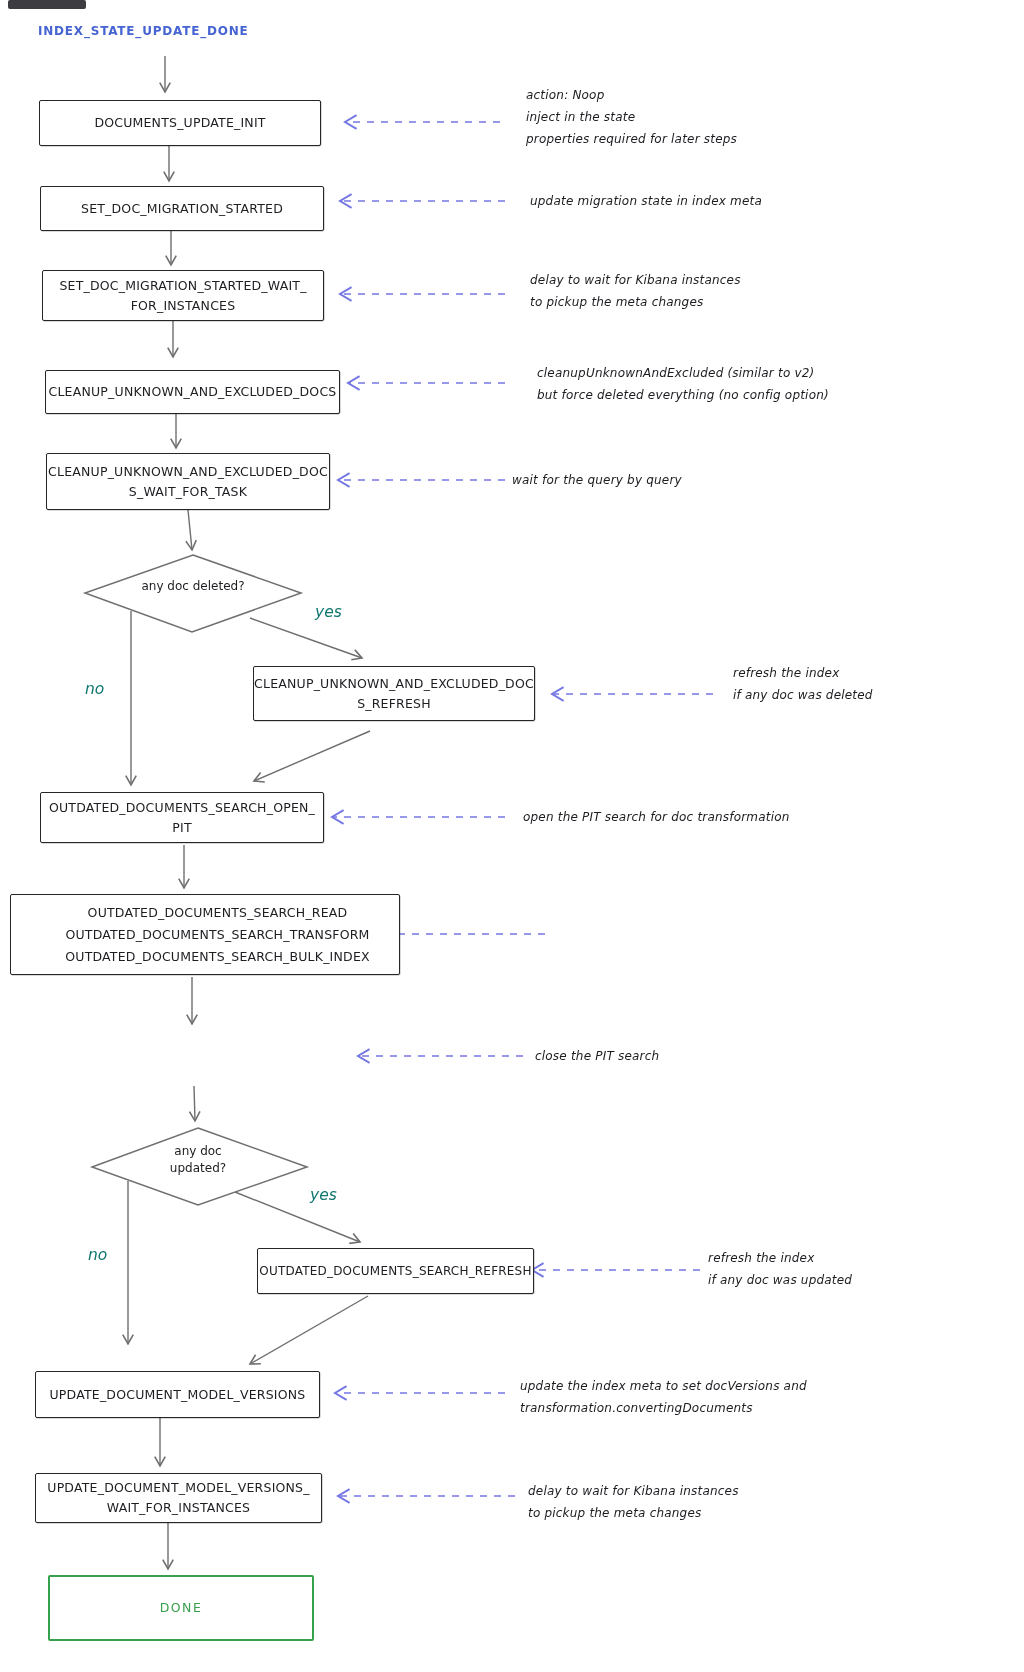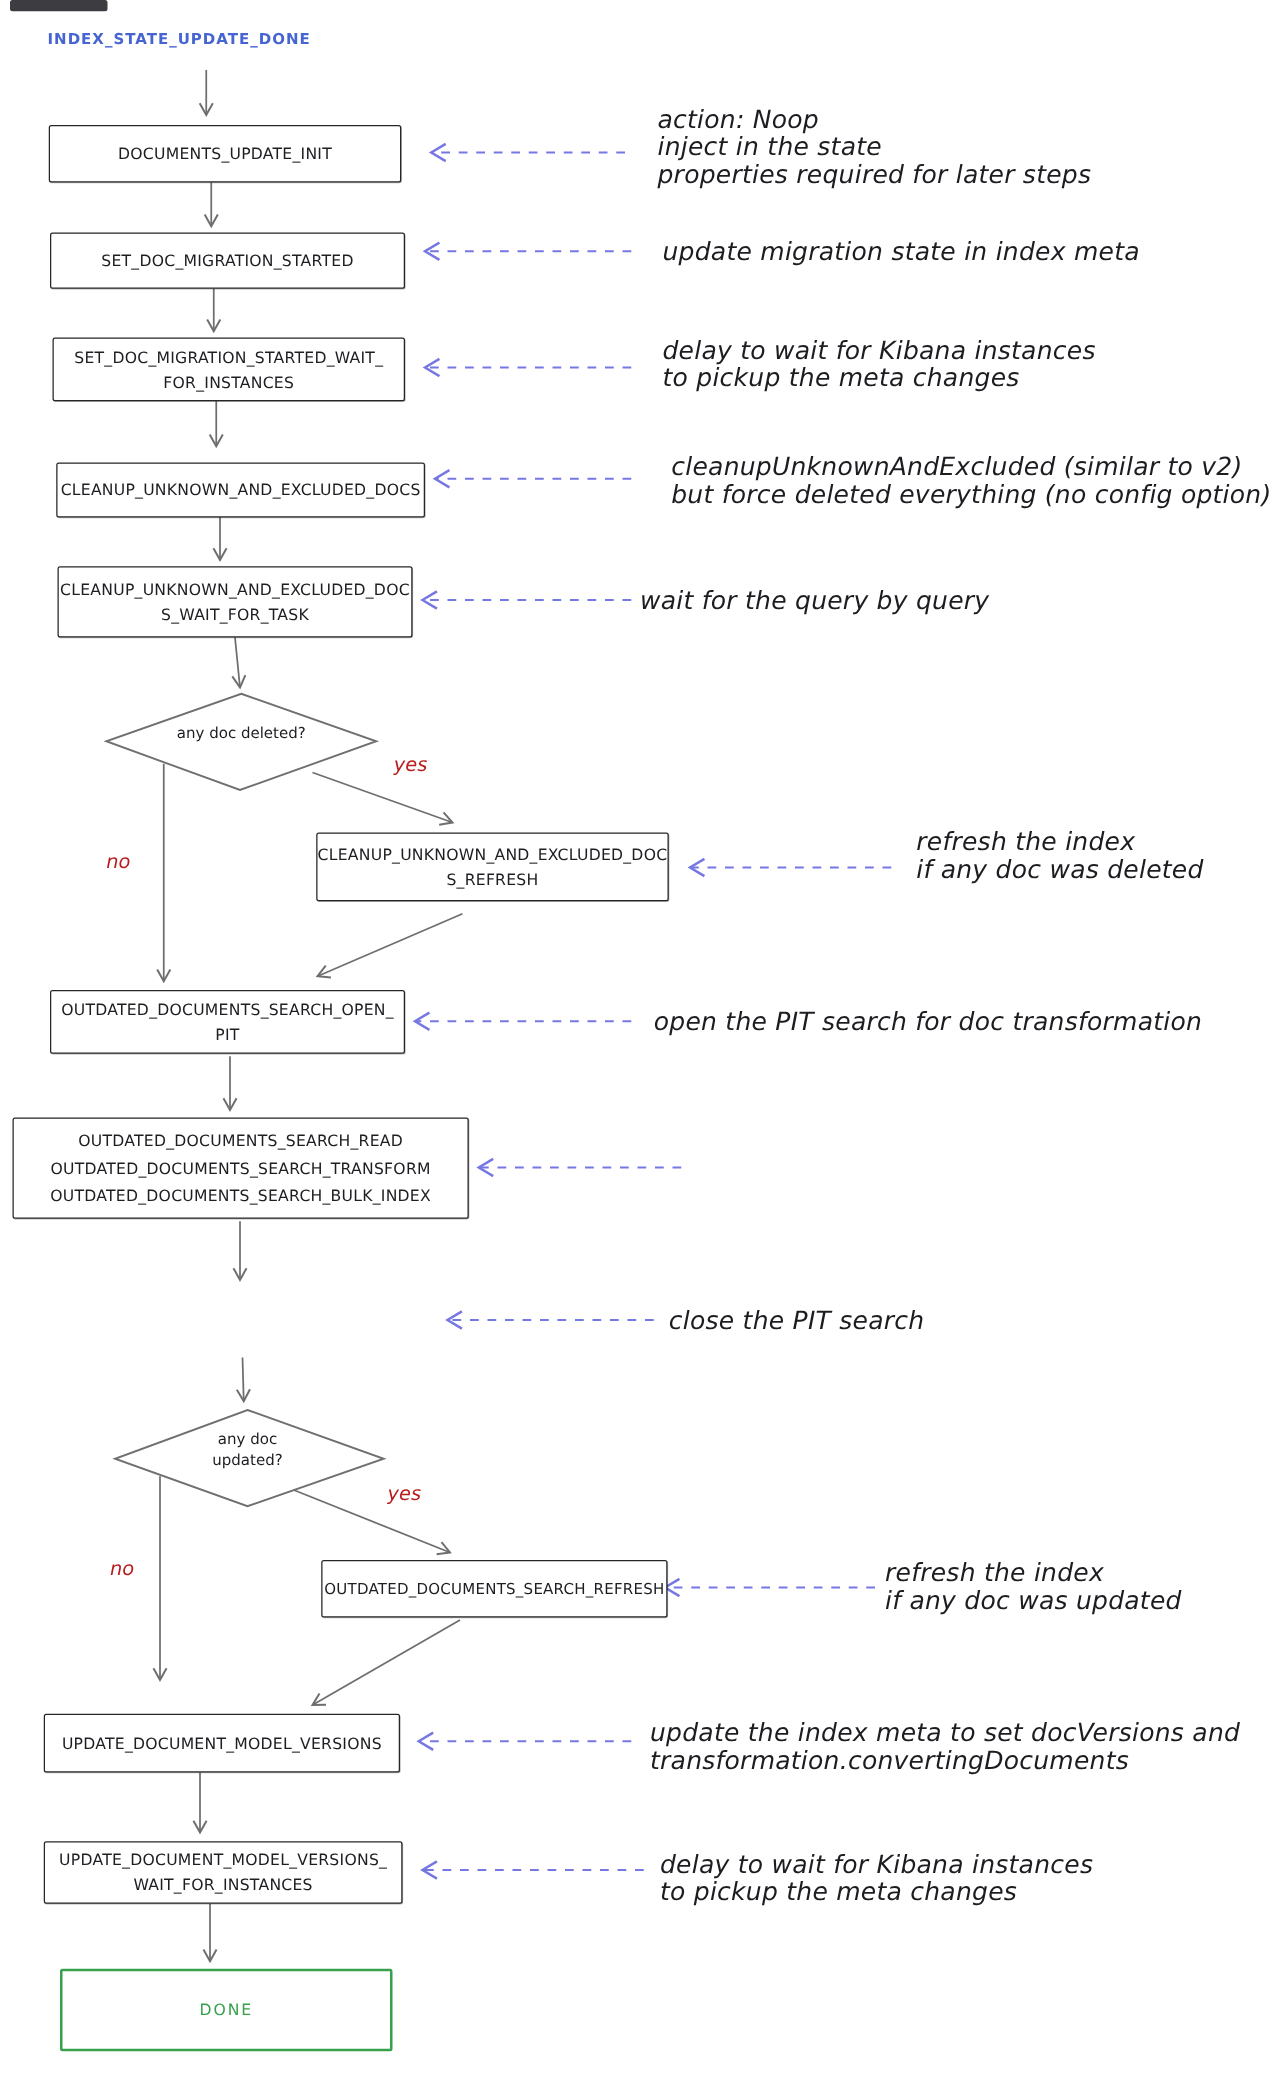--- a/index.html
+++ b/index.html
@@ -8,27 +8,27 @@
   svg.wires{position:absolute;left:0;top:0;width:1024px;height:1672px;}
   .corner-bar{position:absolute;left:8px;top:0;width:78px;height:9px;background:#3c3c41;border-radius:2px;}
   .title{position:absolute;left:38px;top:24px;font-size:12px;font-weight:bold;
          letter-spacing:0.8px;color:#4664d2;}
   .node{position:absolute;display:flex;align-items:center;justify-content:center;
         border:1.6px solid #26262a;border-radius:2px;background:#ffffff;
         box-shadow:0.5px 0.5px 0 rgba(0,0,0,0.30);
         font-size:12.5px;letter-spacing:0.2px;line-height:20px;text-align:center;
         white-space:pre-line;color:#1d1d22;}
   .node.small{font-size:12px;}
-  .node.big{line-height:22px;}
+  .node.big{line-height:22px;padding-left:25px;}
   .node.done{border:2px solid #37a04c;color:#37a04c;letter-spacing:1.5px;box-shadow:none;}
   .dlabel{position:absolute;text-align:center;font-size:12px;line-height:17px;
           white-space:pre-line;color:#1d1d22;}
-  .note{position:absolute;font-style:italic;font-size:20px;line-height:22px;
+  .note{position:absolute;font-style:italic;font-size:12px;line-height:22px;
         letter-spacing:0.2px;white-space:pre-line;color:#1c1c21;}
-  .elabel{position:absolute;font-style:italic;font-size:15.5px;color:#b91c1c;}
+  .elabel{position:absolute;font-style:italic;font-size:15.5px;color:#0f766e;}
 </style>
 </head>
 <body>
 
 <div class="page">
 
   <svg class="wires" viewBox="0 0 1024 1672">
     <defs>
       <marker id="mgray" viewBox="-12 -8 14 16" refX="0" refY="0" markerWidth="12" markerHeight="12" orient="auto">
         <path d="M-9,-5 L0,0 L-9,5" fill="none" stroke="#6e6e6e" stroke-width="1.5"></path>

